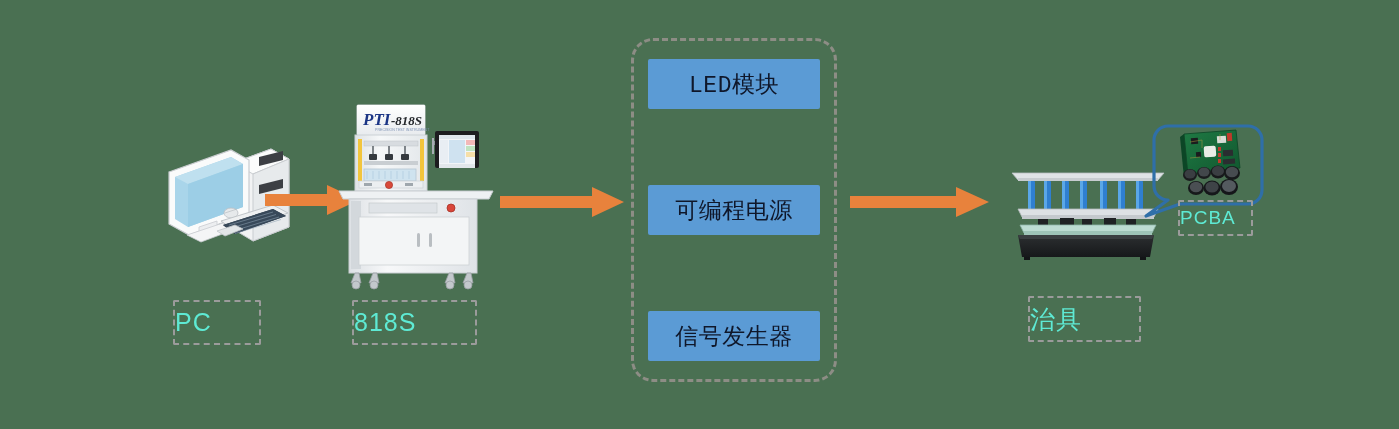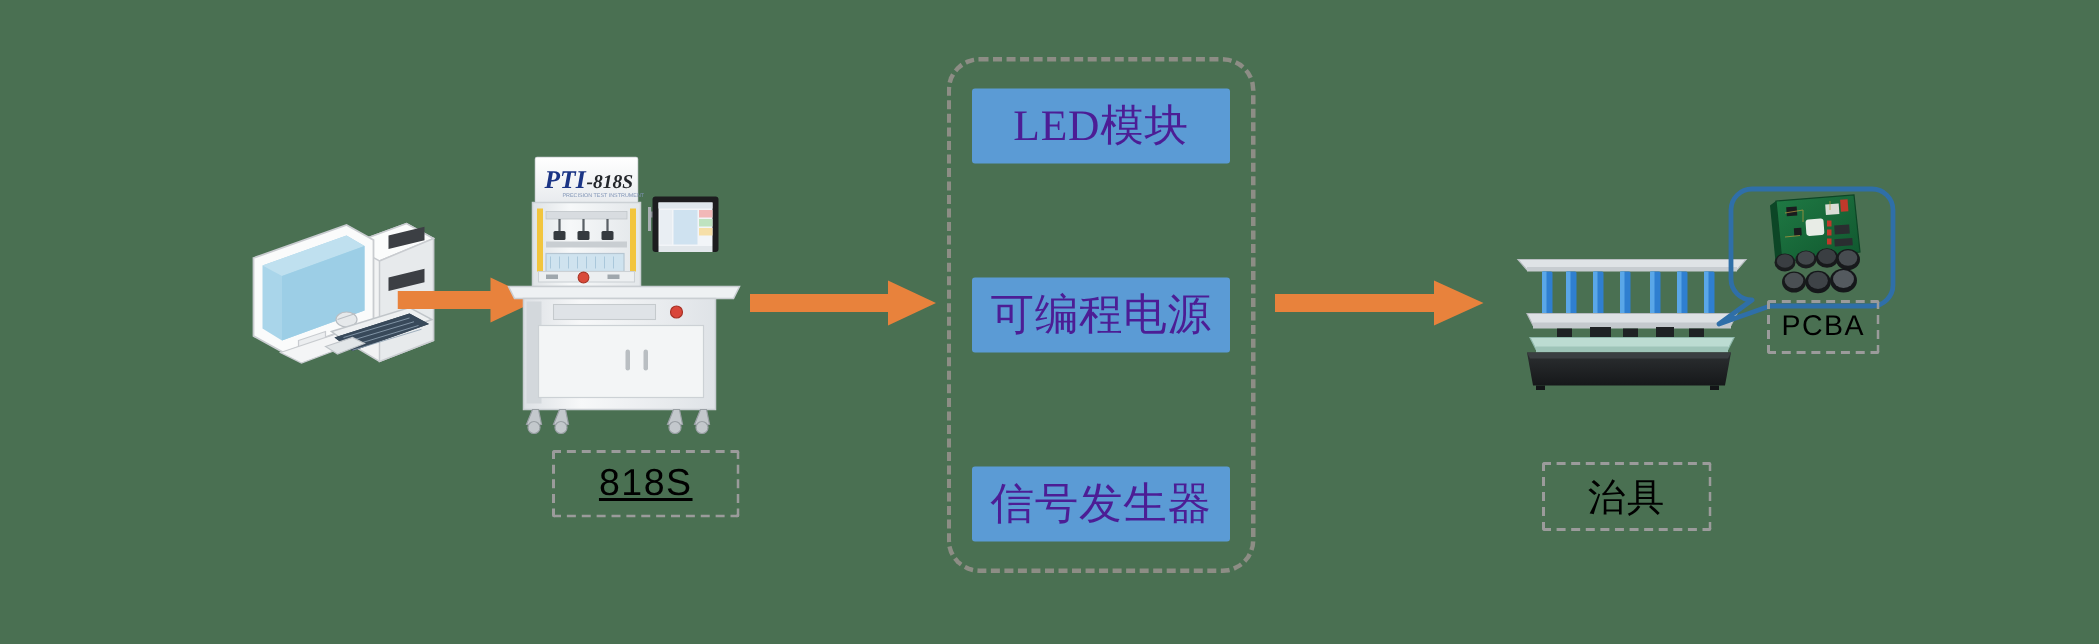--- a/index.html
+++ b/index.html
@@ -20,22 +20,21 @@
     background: #4a7052;
   }
 
   
   .caption-box {
     position: absolute;
     border: 2px dashed #9b9b9b;
     border-radius: 2px;
     display: flex;
     align-items: center;
-    justify-content: center;
-    color: #000000;
+    color: #5eead4;
     font-size: 25px;
     letter-spacing: 1px;
     box-sizing: border-box;
     background: transparent;
   }
 
   
   .arrow {
     position: absolute;
     height: 40px;
@@ -58,29 +57,29 @@
     border: 3px dashed #8d8d85;
     border-radius: 22px;
     box-sizing: border-box;
     display: flex;
     flex-direction: column;
     justify-content: space-between;
     padding: 18px 14px;
   }
   .module-box {
     background: #5b9bd5;
-    color: #4c1d95;
+    color: #0f172a;
     height: 50px;
     border-radius: 2px;
     display: flex;
     align-items: center;
     justify-content: center;
-    font-size: 29px;
+    font-size: 23px;
     letter-spacing: 0.5px;
-    font-family: Liberation Serif, serif;
+    font-family: Liberation Mono, monospace;
   }
 
   
   .fixture-wrap { position: absolute; left: 1008px; top: 165px; width: 160px; height: 95px; }
   .pcba-img { position: absolute; left: 1176px; top: 128px; width: 70px; height: 72px; }
 </style>
 </head>
 <body>
 
 <div class="stage">
@@ -121,20 +120,23 @@
           <path d="M74,90 L118,77"></path>
             <path d="M76,93 L121,79.5"></path>
           <path d="M78,96 L124,82"></path>
             <path d="M80,98.5 L126,84.5"></path>
         </g>
         <polygon points="62,96 80,90 88,94 70,101" fill="#e2e6e8" stroke="#c0c5c9" stroke-width="0.8"></polygon>
       </g>
     </svg>
   </div>
 
+  <div class="caption-box" style="left:173px; top:300px; width:88px; height:45px;">
+    <span>PC</span>
+  </div>
 
   <svg class="arrow" style="left:265px; top:180px;" width="95" height="34" viewBox="0 0 95 34">
     <polygon points="0,11 62,11 62,2 94,17 62,32 62,23 0,23" fill="#e8823c"></polygon>
   </svg>
 
   <div class="machine-wrap">
     <svg width="170" height="195" viewBox="0 0 170 195" xmlns="http://www.w3.org/2000/svg">
 
       <g>
         <rect x="26" y="10" width="68" height="30" rx="1" fill="#ffffff" stroke="#c8ccd0" stroke-width="1"></rect>
@@ -228,21 +230,21 @@
         <path d="M136,178 L132,188 L142,188 L140,178 Z"></path>
         <circle cx="137" cy="190" r="4"></circle>
       </g>
 
       <text x="32" y="30" font-family="Liberation Serif, serif" font-size="17" font-style="italic" font-weight="bold" fill="#1b3585">PTI</text>
       <text x="60" y="30" font-family="Liberation Serif, serif" font-size="13" font-style="italic" font-weight="bold" fill="#24272b">-818S</text>
       <text x="44" y="36" font-family="Liberation Sans, sans-serif" font-size="3.6" fill="#7f93b5">PRECISION TEST INSTRUMENT</text>
     </svg>
   </div>
 
-  <div class="caption-box" style="left:368px; top:300px; width:125px; height:45px;text-decoration:underline;">
+  <div class="caption-box" style="left:352px; top:300px; width:125px; height:45px;">
     <span>818S</span>
   </div>
 
   <svg class="arrow" style="left:500px; top:182px;" width="125" height="32" viewBox="0 0 125 32">
     <polygon points="0,10 92,10 92,1 124,16 92,31 92,22 0,22" fill="#e8823c"></polygon>
   </svg>
 
   <div class="module-container">
     <div class="module-box">
       <span>LED模块</span>
@@ -303,21 +305,21 @@
       <rect x="16" y="66" width="128" height="4" fill="#9ec4b8"></rect>
 
       <polygon points="10,70 146,70 142,92 14,92" fill="url(#gDark)"></polygon>
       <polygon points="10,70 146,70 144,74 12,74" fill="#3a3e41"></polygon>
 
       <rect x="16" y="92" width="6" height="3" fill="#131517"></rect>
       <rect x="132" y="92" width="6" height="3" fill="#131517"></rect>
     </svg>
   </div>
 
-  <div class="caption-box" style="left:1028px; top:308px; width:113px; height:46px; font-family:'DejaVu Sans', sans-serif;">
+  <div class="caption-box" style="left:1028px; top:296px; width:113px; height:46px; font-family:'DejaVu Sans', sans-serif;">
     <span>治具</span>
   </div>
 
   <svg style="position:absolute; left:1140px; top:112px;" width="135" height="115" viewBox="0 0 135 115">
     <path d="M28,14 H108 a14,14 0 0 1 14,14 V78 a14,14 0 0 1 -14,14 H40 L6,104 L28,88 a14,14 0 0 1 -14,-14 V28 a14,14 0 0 1 14,-14 Z" fill="none" stroke="#2f6fa8" stroke-width="3.2" stroke-linejoin="round"></path>
   </svg>
 
   <div class="pcba-img">
     <svg width="70" height="72" viewBox="0 0 70 72" xmlns="http://www.w3.org/2000/svg">
       <defs>

